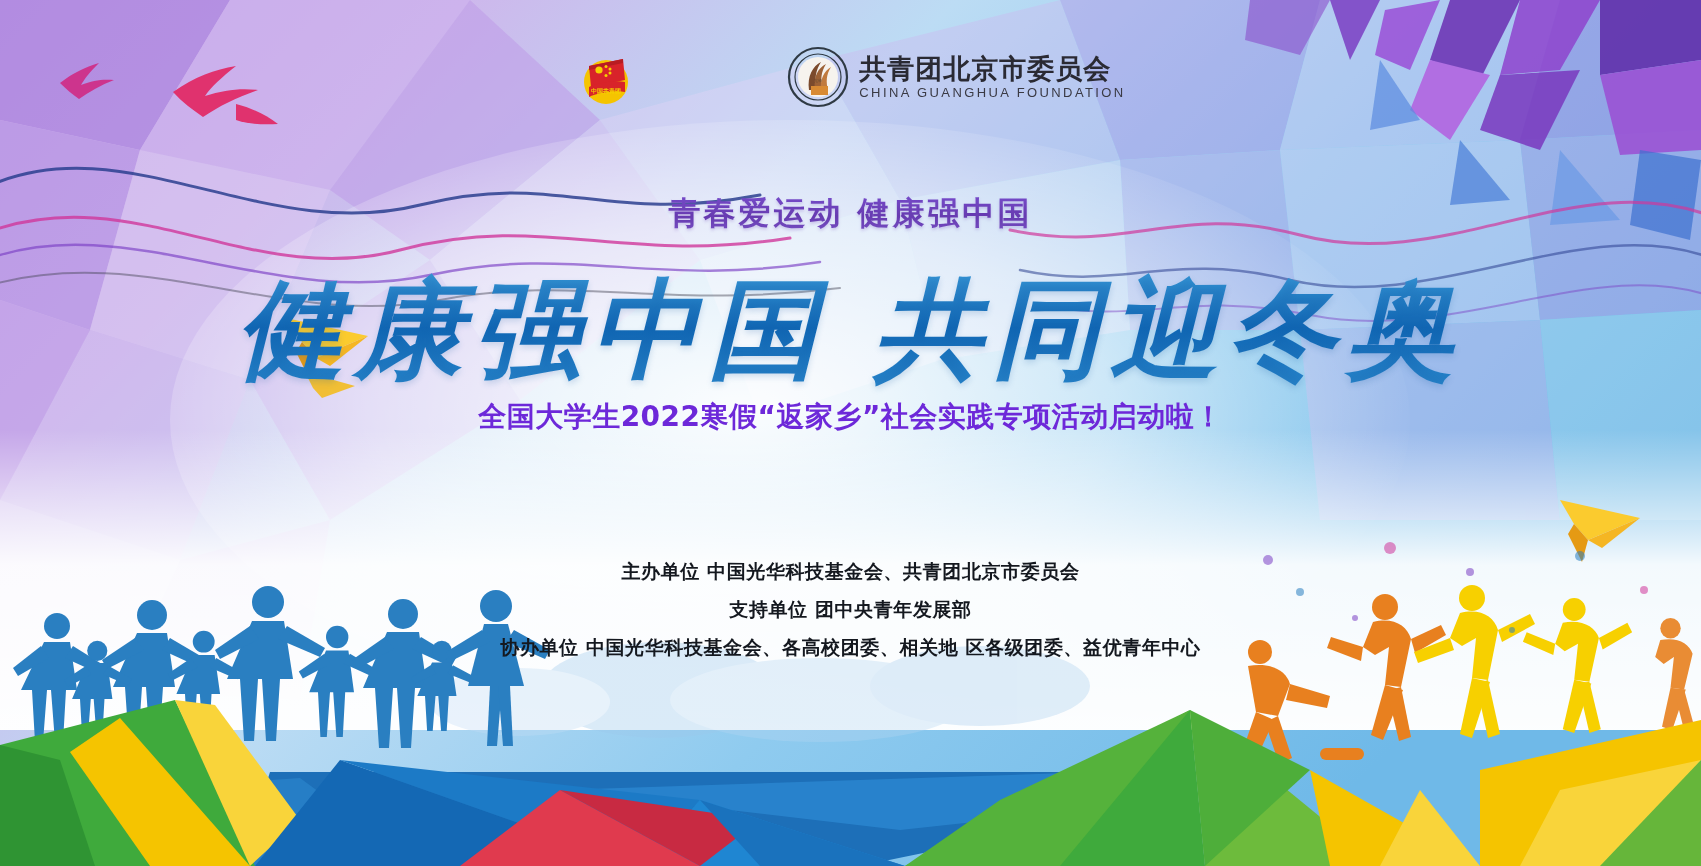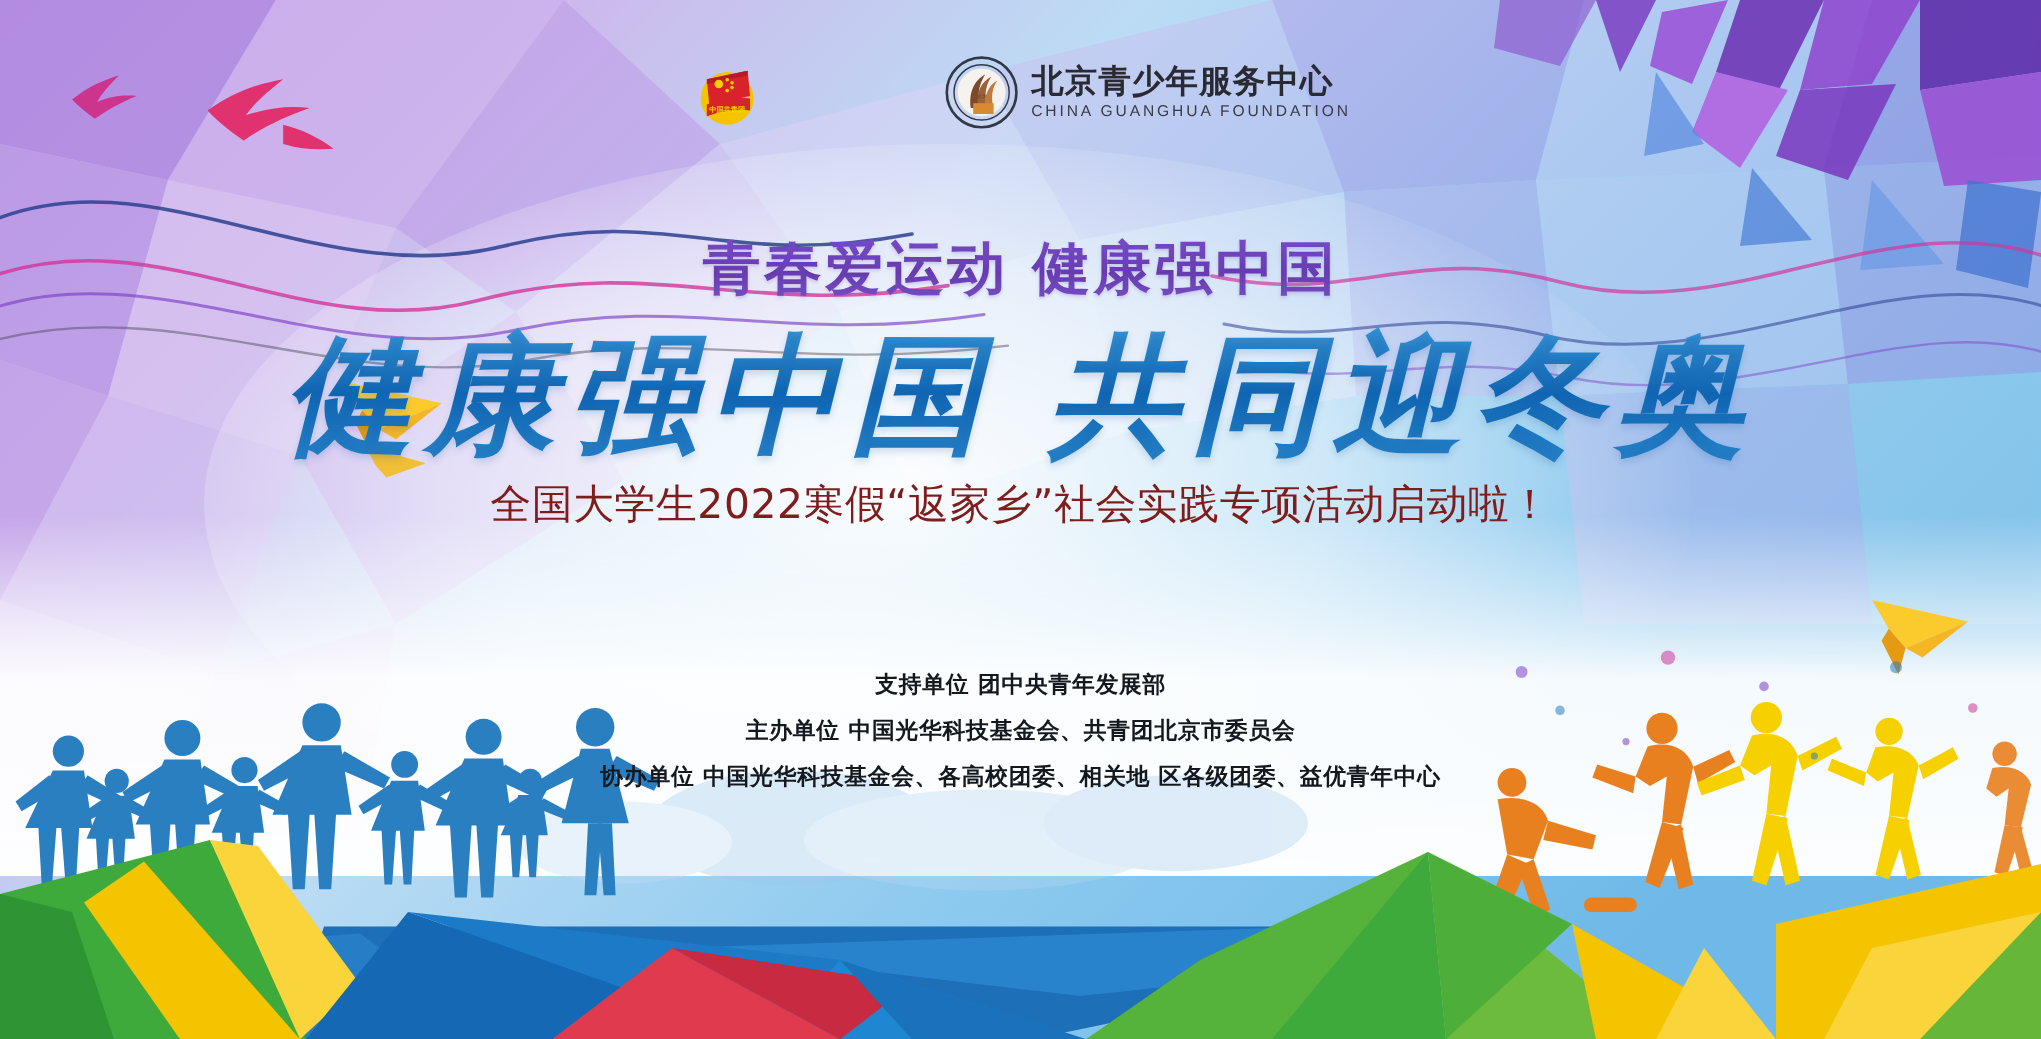--- a/index.html
+++ b/index.html
@@ -28,21 +28,21 @@
   .logo-en{
     font-size:13px;color:#3a3a44;letter-spacing:2.4px;margin-top:4px;
     font-family:"Liberation Sans",sans-serif;
   }
 
   
   .tagline{
     position:absolute;top:192px;left:0;width:100%;
     text-align:center;z-index:20;
     font-family:"DejaVu Sans","Liberation Sans",sans-serif;
-    font-size:48px;font-weight:bold;letter-spacing:3px;
+    font-size:32px;font-weight:bold;letter-spacing:3px;
     color:#6b40b8;
     background:linear-gradient(180deg,#7a4fd0 0%,#6437ae 55%,#7b55c9 100%);
     -webkit-background-clip:text;background-clip:text;
     -webkit-text-fill-color:transparent;
     text-shadow:0 2px 3px rgba(120,80,190,.25);
   }
   .maintitle{
     position:absolute;top:258px;left:0;width:100%;
     text-align:center;z-index:20;
     font-family:"DejaVu Serif","Liberation Serif",serif;
@@ -53,22 +53,22 @@
     background:linear-gradient(180deg,#3f9fdc 0%,#1068b6 48%,#2f8fd2 100%);
     -webkit-background-clip:text;background-clip:text;
     -webkit-text-fill-color:transparent;
     text-shadow:0 3px 6px rgba(20,90,160,.18);
     white-space:nowrap;
   }
   .subtitle{
     position:absolute;top:398px;left:0;width:100%;
     text-align:center;z-index:20;
     font-family:"DejaVu Sans","Liberation Sans",sans-serif;
-    font-size:34px;font-weight:normal;letter-spacing:.5px;
-    color:#7f1d1d;
+    font-size:28px;font-weight:bold;letter-spacing:.5px;
+    color:#6d28d9;
     white-space:nowrap;
   }
 
   
   .credits{
     position:absolute;top:552px;left:0;width:100%;
     text-align:center;z-index:20;
     font-family:"DejaVu Sans","Liberation Sans",sans-serif;
     color:#14181f;
   }
@@ -376,29 +376,29 @@
         <circle cx="31" cy="31" r="29" fill="none" stroke="#2f3a44" stroke-width="2.2"></circle>
         <circle cx="31" cy="31" r="23" fill="none" stroke="#2f3a44" stroke-width="1.2"></circle>
         <circle cx="31" cy="31" r="20" fill="#f6f3ee"></circle>
         <path d="M22,44 C20,30 26,20 34,16 C29,24 27,32 30,44 Z" fill="#7b4a2c"></path>
         <path d="M28,44 C26,31 31,22 39,18 C34,26 33,34 36,44 Z" fill="#9c6136"></path>
         <path d="M34,44 C33,33 37,25 44,21 C39,29 39,36 41,44 Z" fill="#c07a3e"></path>
         <rect x="24" y="40" width="17" height="9" fill="#d88a33"></rect>
         <text x="31" y="36" font-size="4" fill="#5c4630" text-anchor="middle" font-family="DejaVu Sans, sans-serif">光华</text>
       </svg>
       <div class="logo-text">
-        <span class="logo-cn">北京青少年服务中心</span>
+        <span class="logo-cn">共青团北京市委员会</span>
         <span class="logo-en">CHINA  GUANGHUA  FOUNDATION</span>
       </div>
     </div>
   </div>
 
   <div class="tagline">青春爱运动 健康强中国</div>
   <div class="maintitle">健康强中国 共同迎冬奥</div>
   <div class="subtitle">全国大学生2022寒假“返家乡”社会实践专项活动启动啦！</div>
 
   <div class="credits">
+    <div class="credit-line nowrap">主办单位  中国光华科技基金会、共青团北京市委员会</div>
     <div class="credit-line nowrap">支持单位  团中央青年发展部</div>
-    <div class="credit-line nowrap">主办单位  中国光华科技基金会、共青团北京市委员会</div>
     <div class="credit-line nowrap">协办单位  中国光华科技基金会、各高校团委、相关地  区各级团委、益优青年中心</div>
   </div>
 
 </div>
 
 </body></html>

